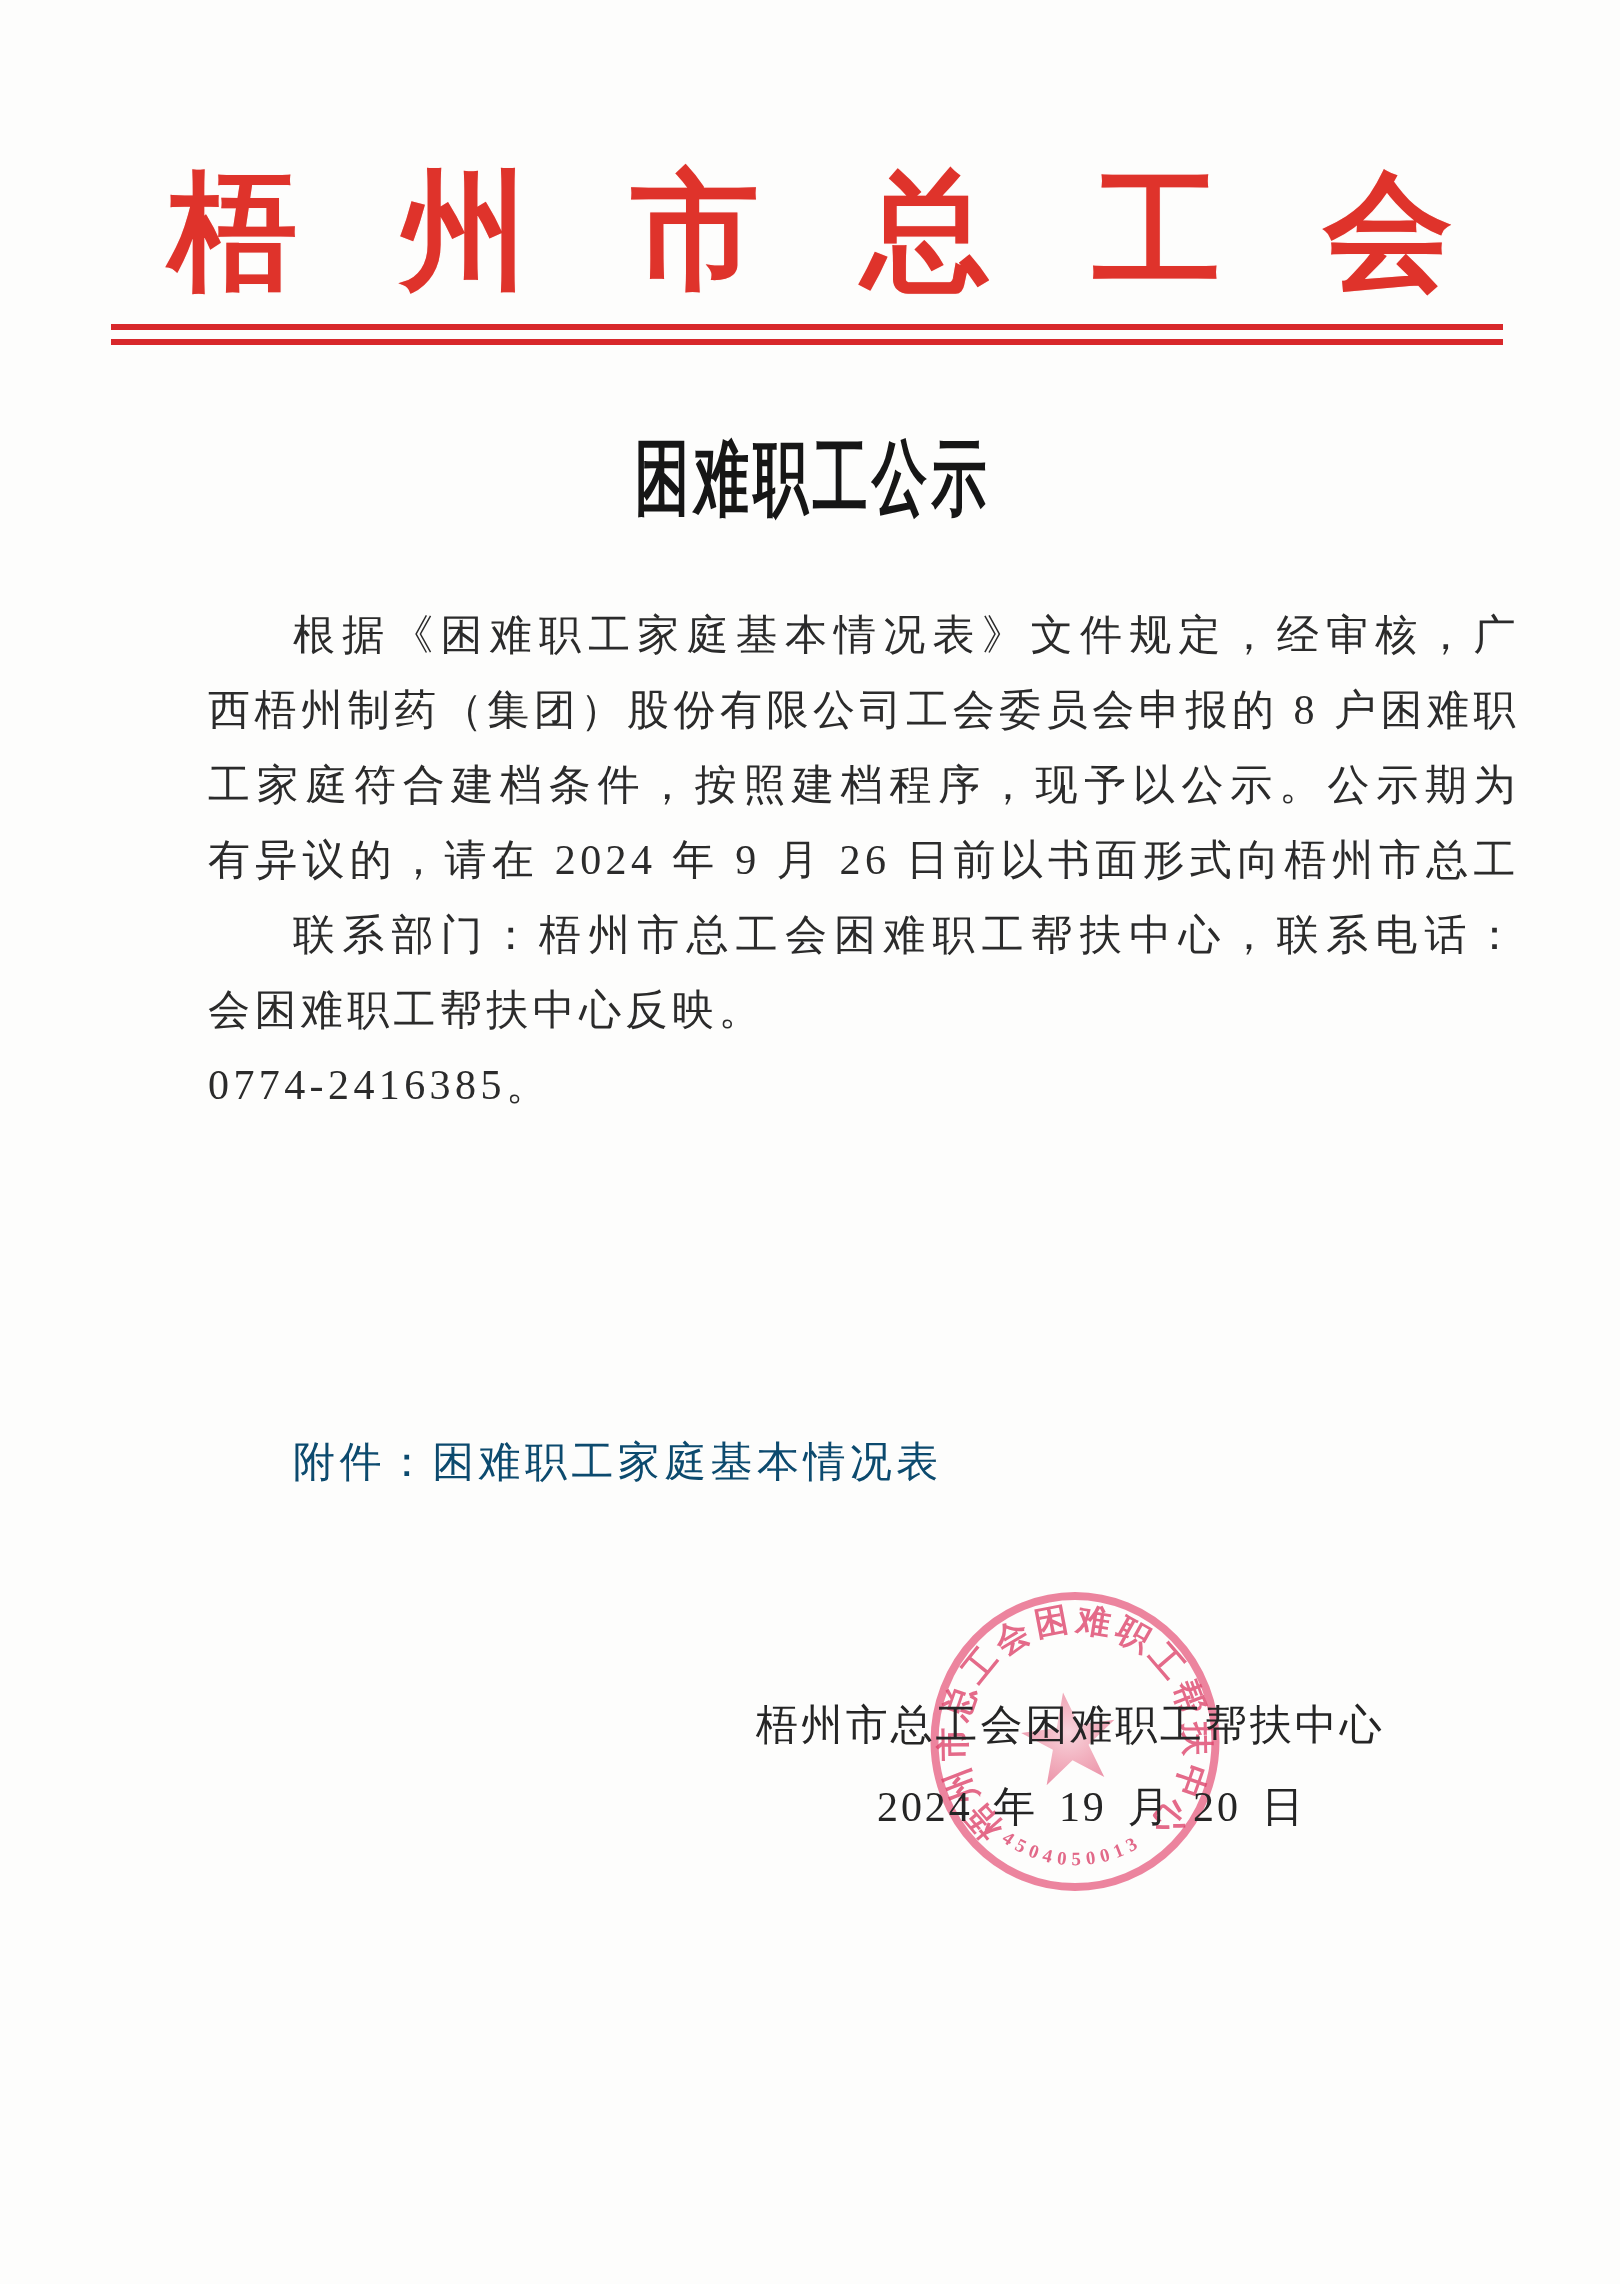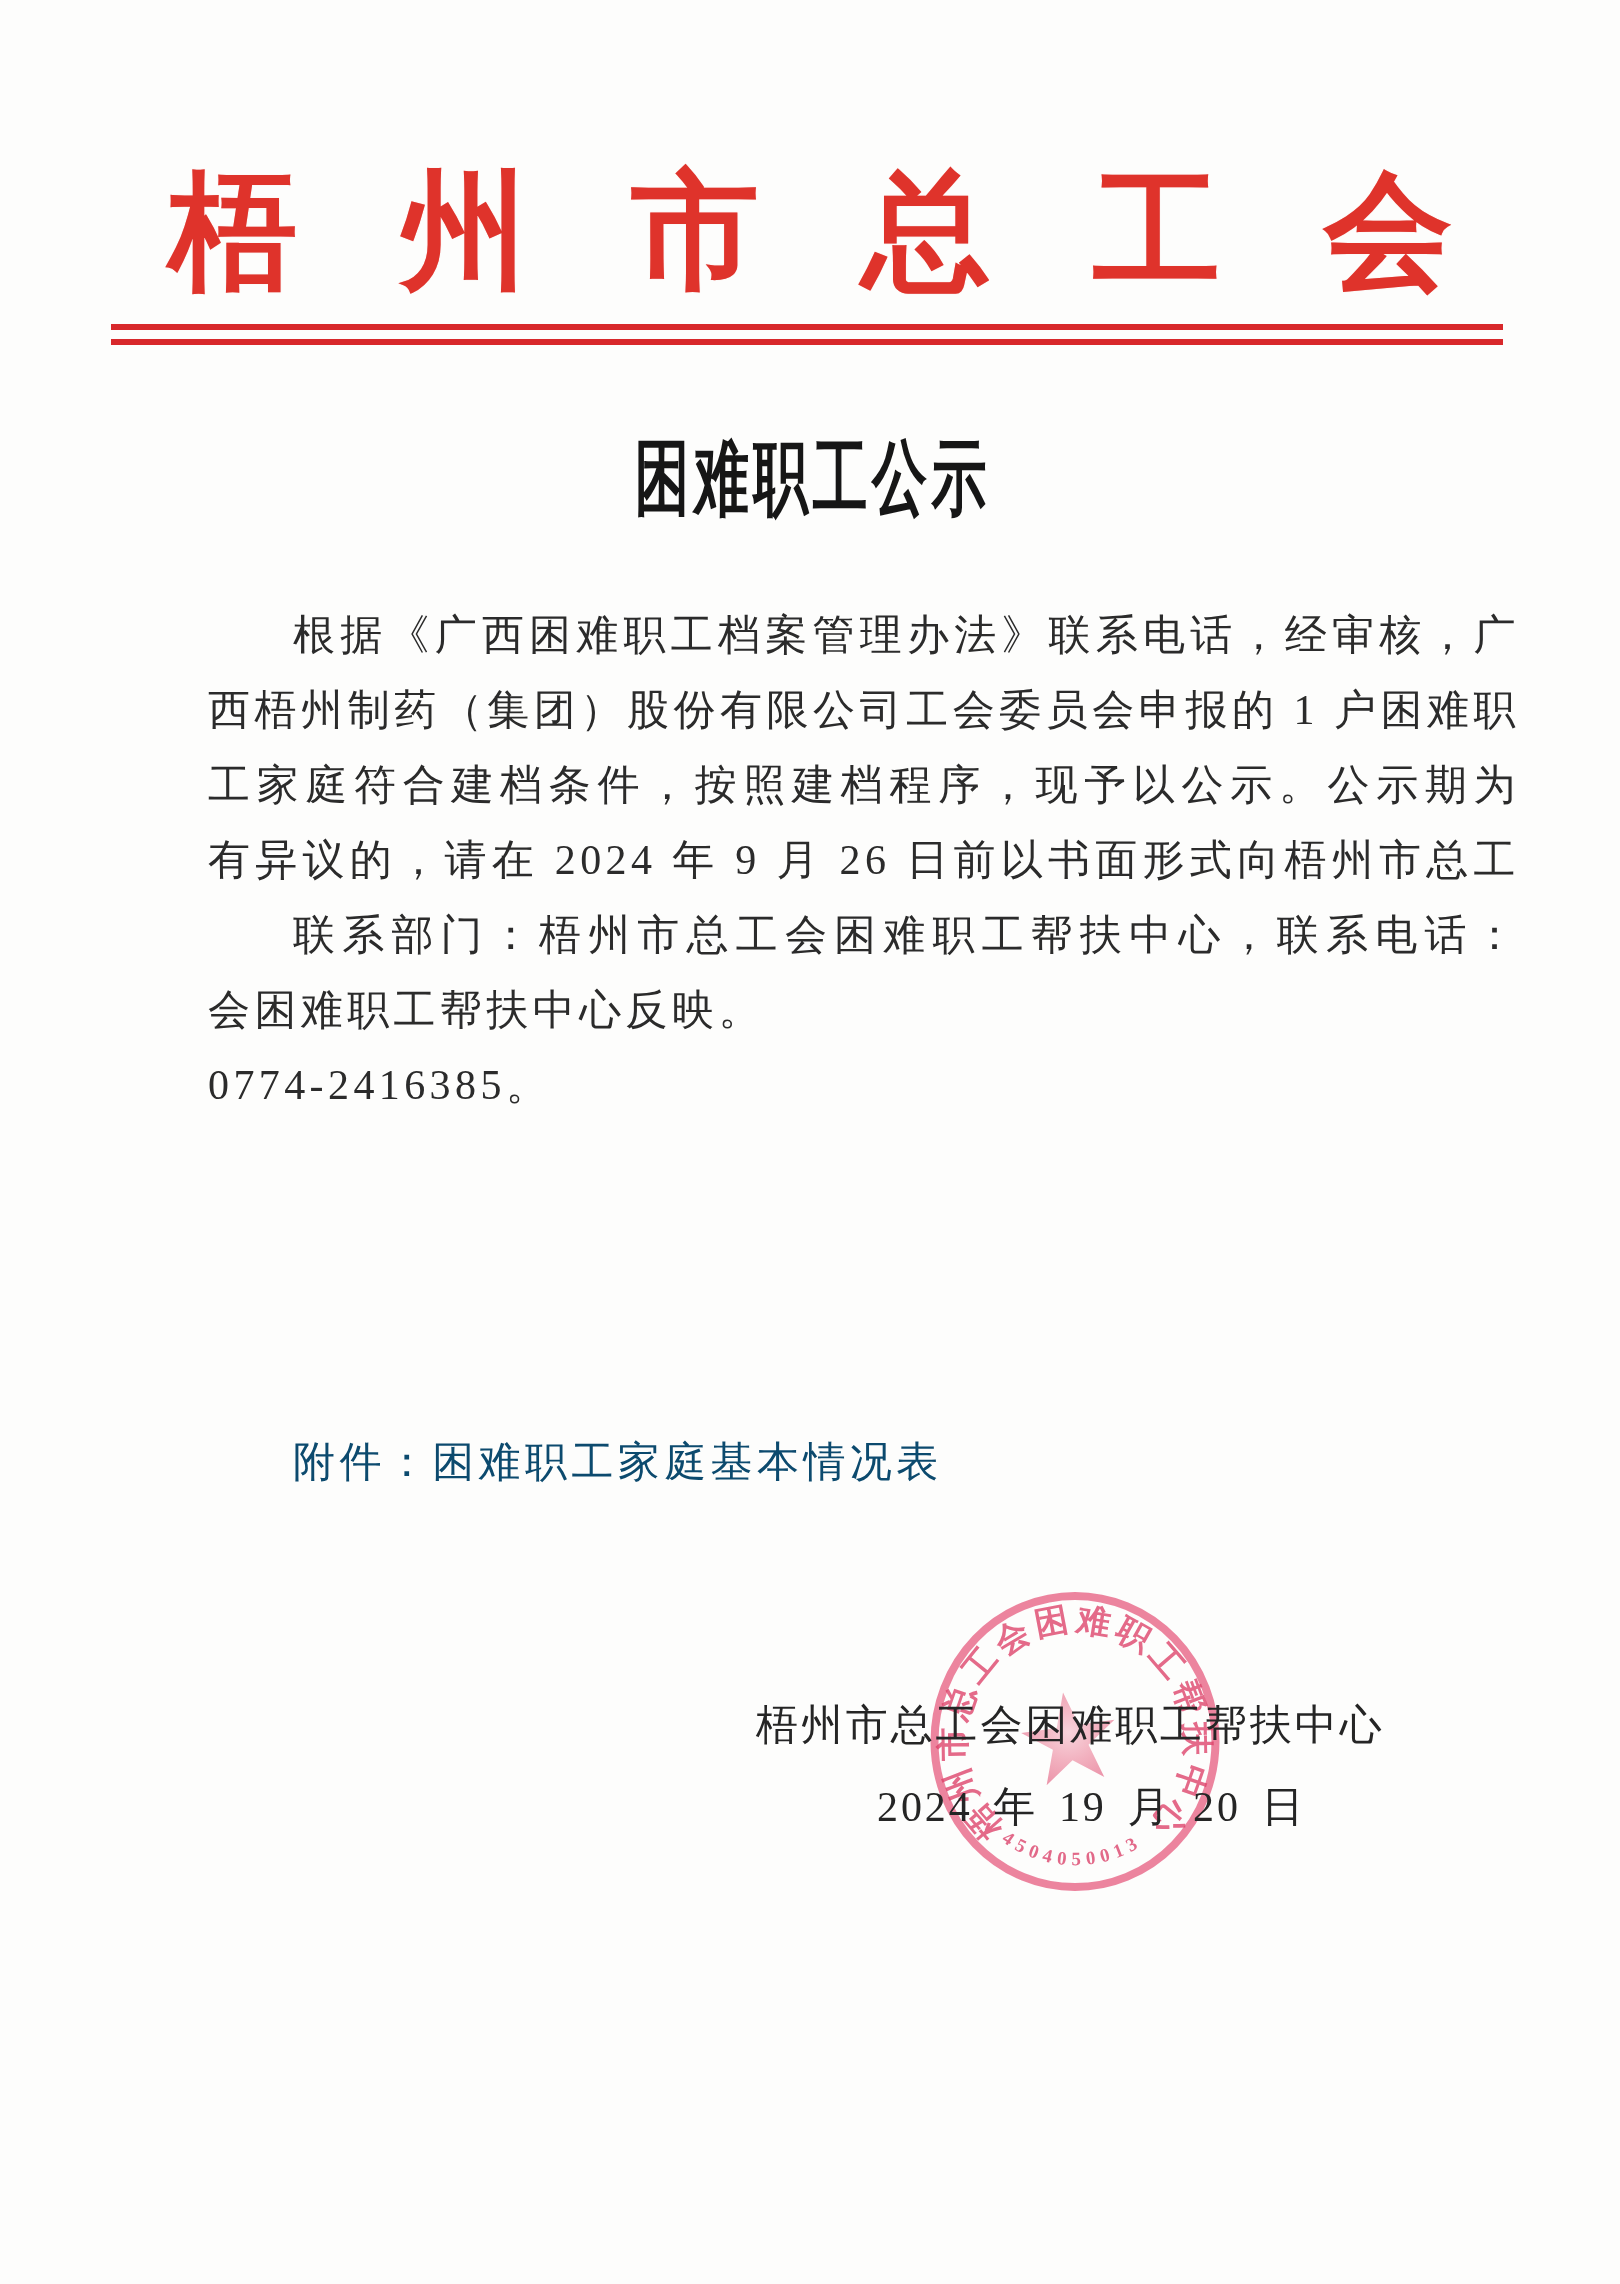--- a/index.html
+++ b/index.html
@@ -70,22 +70,22 @@
 
   <div class="org-head">梧州市总工会</div>
   <div class="rule rule-top"></div>
   <div class="rule rule-bottom"></div>
 
   <div class="doc-title">
     <span>困难职工公示</span>
   </div>
 
   <div class="body-block">
-    <div class="line indent">根据《广西困难职工档案管理办法》联系电话，经审核，广</div>
-    <div class="line">西梧州制药（集团）股份有限公司工会委员会申报的 1 户困难职</div>
+    <div class="line indent">根据《困难职工家庭基本情况表》文件规定，经审核，广</div>
+    <div class="line">西梧州制药（集团）股份有限公司工会委员会申报的 8 户困难职</div>
     <div class="line">工家庭符合建档条件，按照建档程序，现予以公示。公示期为</div>
     <div class="line">有异议的，请在 2024 年 9 月 26 日前以书面形式向梧州市总工</div>
     <div class="line indent">联系部门：梧州市总工会困难职工帮扶中心，联系电话：</div>
     <div class="line flow">会困难职工帮扶中心反映。</div>
     <div class="line flow">0774-2416385。</div>
   </div>
 
   <div class="attachment">附件：困难职工家庭基本情况表</div>
 
   <svg class="seal" viewBox="0 0 420 430" xmlns="http://www.w3.org/2000/svg">

